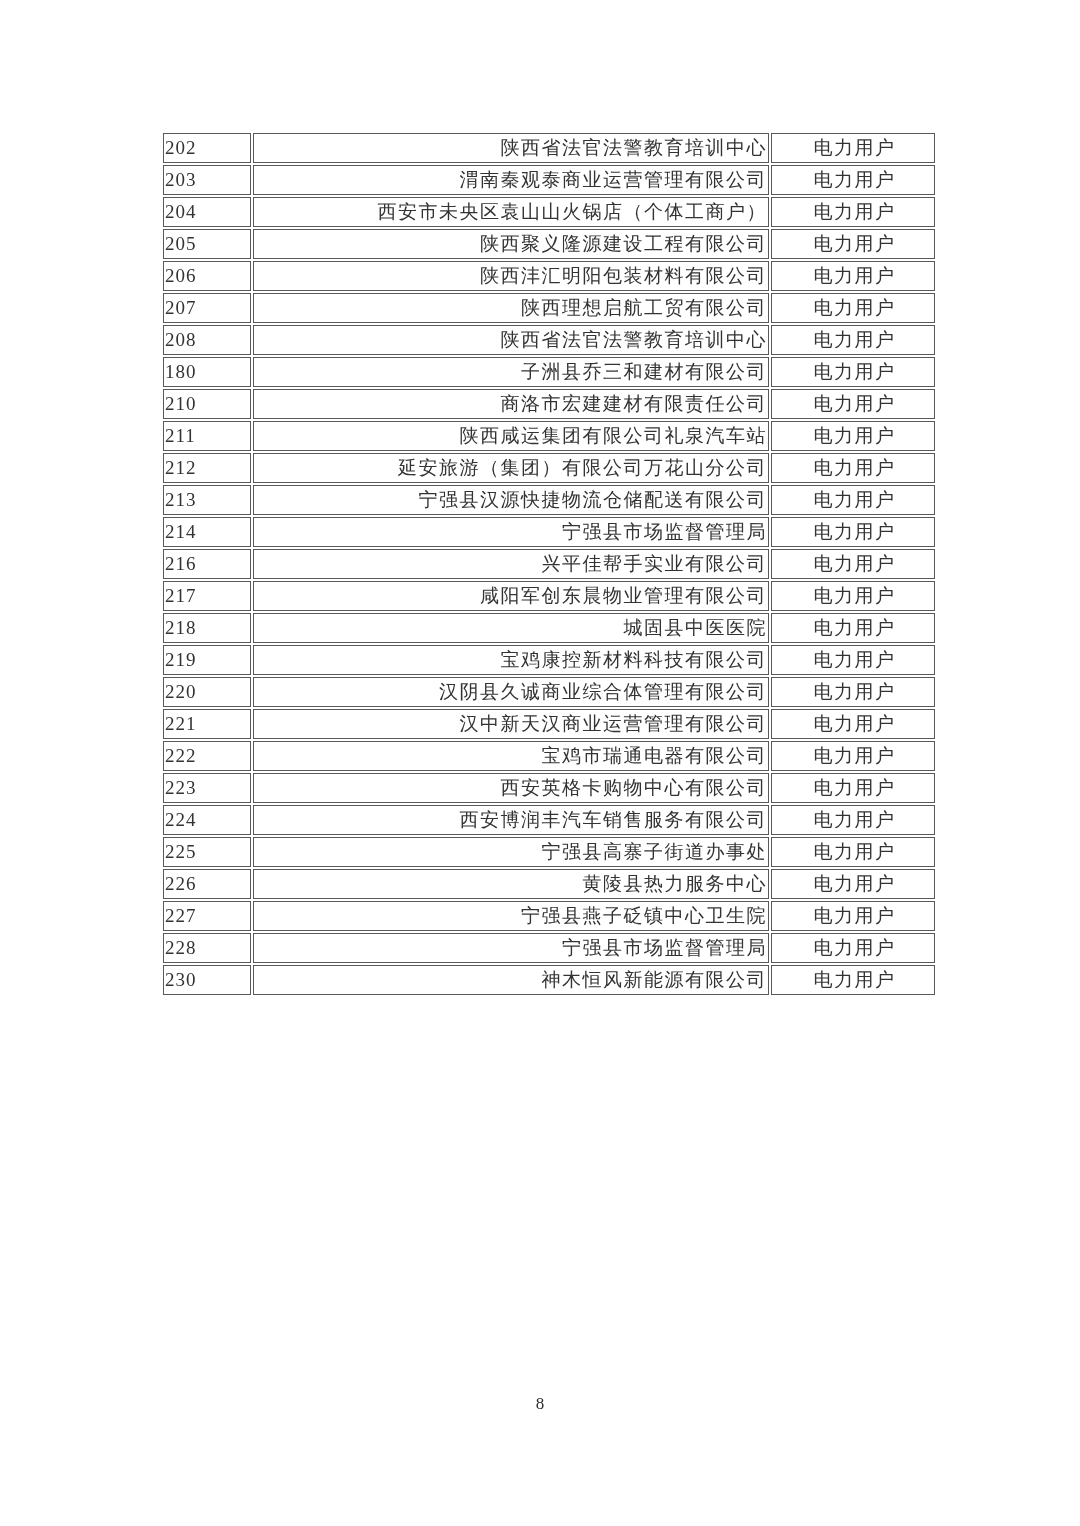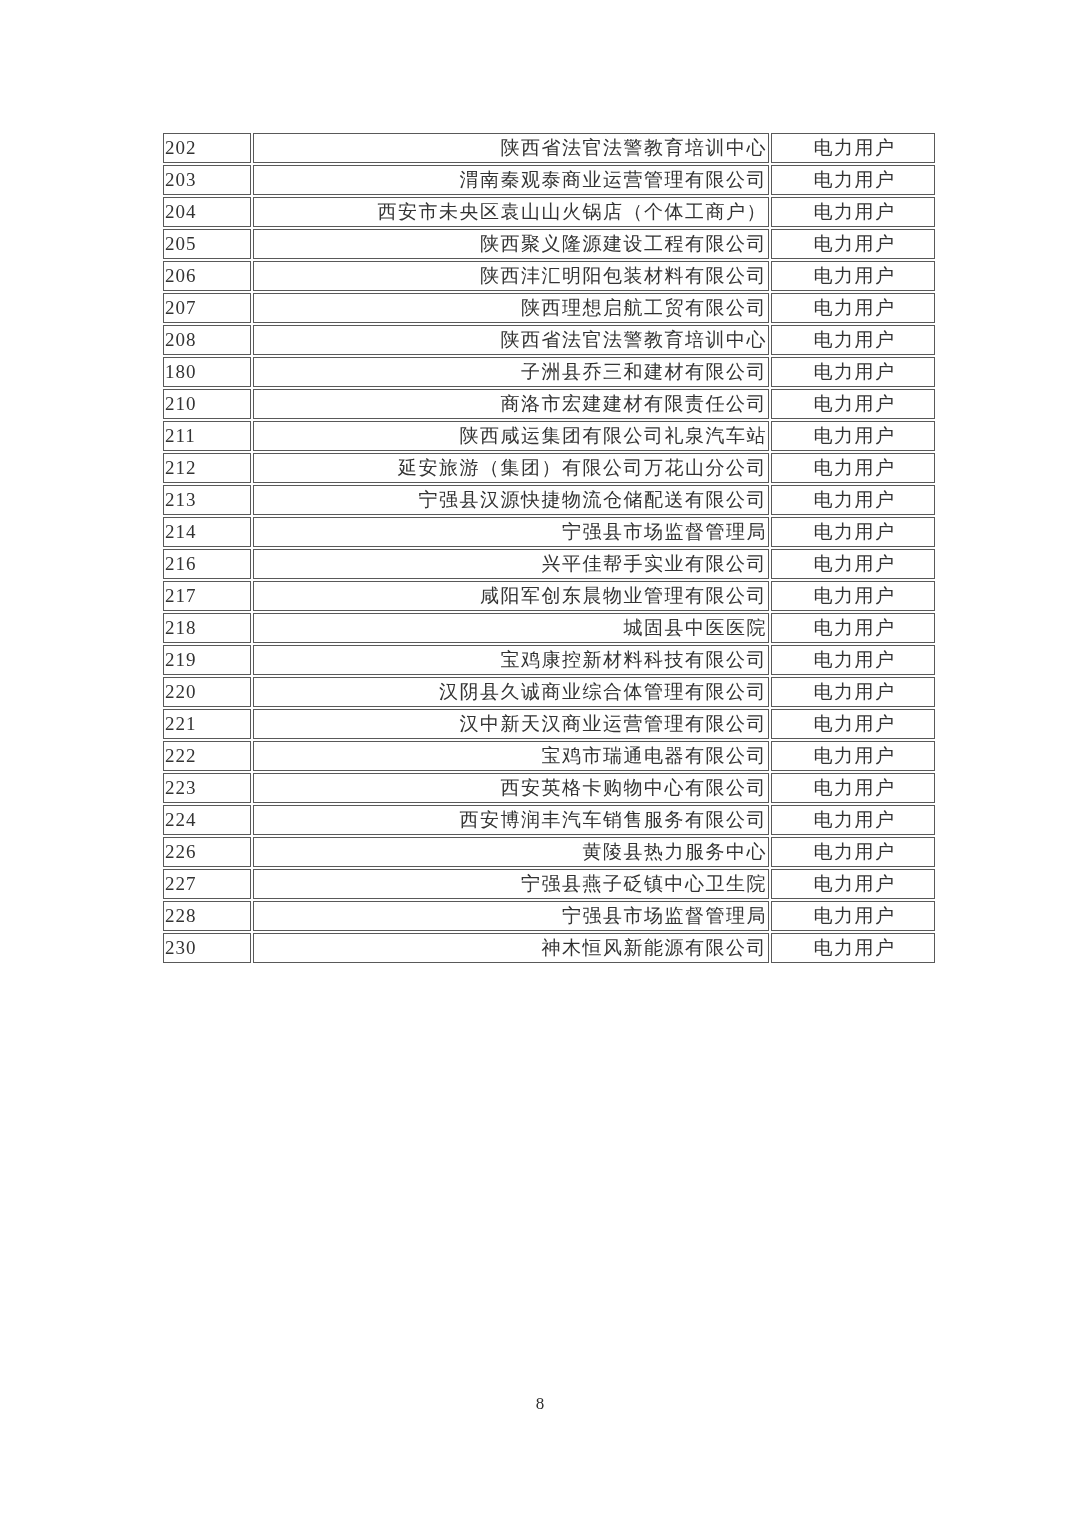--- a/index.html
+++ b/index.html
@@ -194,20 +194,25 @@
       <td class="cell-name">西安英格卡购物中心有限公司</td>
       <td class="cell-type">电力用户</td>
     </tr>
 
     <tr>
       <td class="cell-no">224</td>
       <td class="cell-name">西安博润丰汽车销售服务有限公司</td>
       <td class="cell-type">电力用户</td>
     </tr>
 
+    <tr>
+      <td class="cell-no">225</td>
+      <td class="cell-name">宁强县高寨子街道办事处</td>
+      <td class="cell-type">电力用户</td>
+    </tr>
 
     <tr>
       <td class="cell-no">226</td>
       <td class="cell-name">黄陵县热力服务中心</td>
       <td class="cell-type">电力用户</td>
     </tr>
 
     <tr>
       <td class="cell-no">227</td>
       <td class="cell-name">宁强县燕子砭镇中心卫生院</td>

